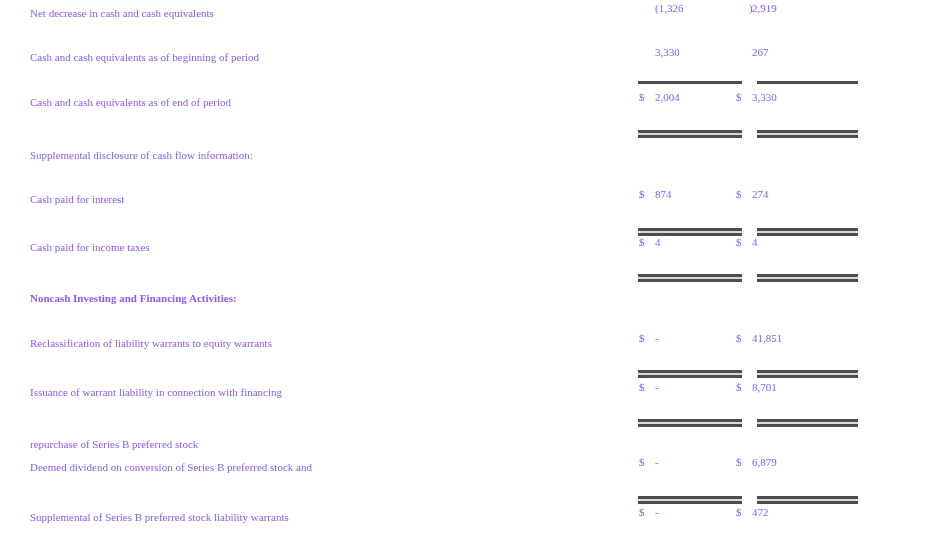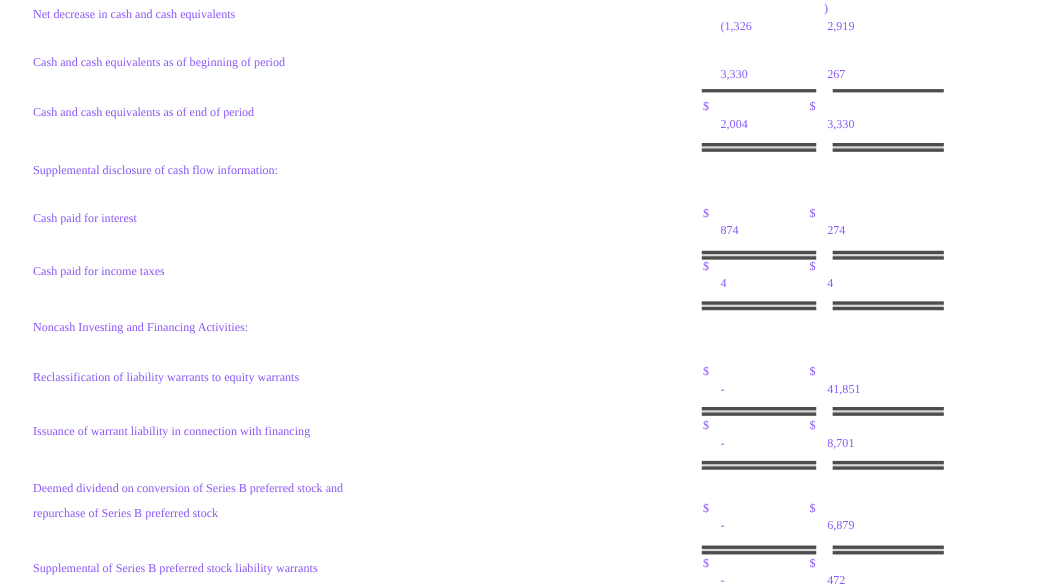--- a/index.html
+++ b/index.html
@@ -9,26 +9,26 @@
     background:#ffffff;
     font-family:"Liberation Serif","DejaVu Serif",serif;
     font-size:11px;
     color:#8b5cf6;
     overflow:hidden;
     padding-left:36px;
   }
   .trow { position:absolute; left:0; width:950px; }
   .lbl { position:absolute; left:30px; top:0; width:600px; line-height:23px; white-space:nowrap; }
   .lbl.wrap2 { white-space:normal; }
-  .bold .lbl { font-weight:normal; }
+  .bold .lbl { font-weight:bold; }
   .cell { position:absolute; top:0; height:22px; }
   .c1 { left:638px; width:104px; }
   .c2 { left:735px; width:101px; }
   .cur { position:absolute; left:1px; top:0; }
-  .num { display:inline-block; margin-left:17px; white-space:nowrap;margin-top:16px; }
+  .num { display:inline-block; margin-left:17px; white-space:nowrap; }
   .paren { position:absolute; left:749px; top:0; }
   
   .r1  { top:2px; }
   .r2  { top:46px; }
   .r3  { top:91px; }
   .r4  { top:144px; }
   .r5  { top:188px; }
   .r6  { top:236px; }
   .r7  { top:287px; }
   .r8  { top:332px; }
@@ -124,22 +124,22 @@
     <div class="lbl">Issuance of warrant liability in connection with financing</div>
     <div class="cell c1"><span class="cur">$</span><span class="num">-</span></div>
     <div class="cell c2"><span class="cur">$</span><span class="num">8,701</span></div>
   </div>
 
   <div class="drule ruleC1 druleY5"></div>
   <div class="drule ruleC2 druleY5"></div>
 
   <div class="trow r10">
     <div class="lbl wrap2">
+      <div>repurchase of Series B preferred stock</div>
       <div>Deemed dividend on conversion of Series B preferred stock and</div>
-      <div>repurchase of Series B preferred stock</div>
     </div>
     <div class="cell c1"><span class="cur">$</span><span class="num">-</span></div>
     <div class="cell c2"><span class="cur">$</span><span class="num">6,879</span></div>
   </div>
 
   <div class="drule ruleC1 druleY6"></div>
   <div class="drule ruleC2 druleY6"></div>
 
   <div class="trow r11">
     <div class="lbl">Supplemental of Series B preferred stock liability warrants</div>

